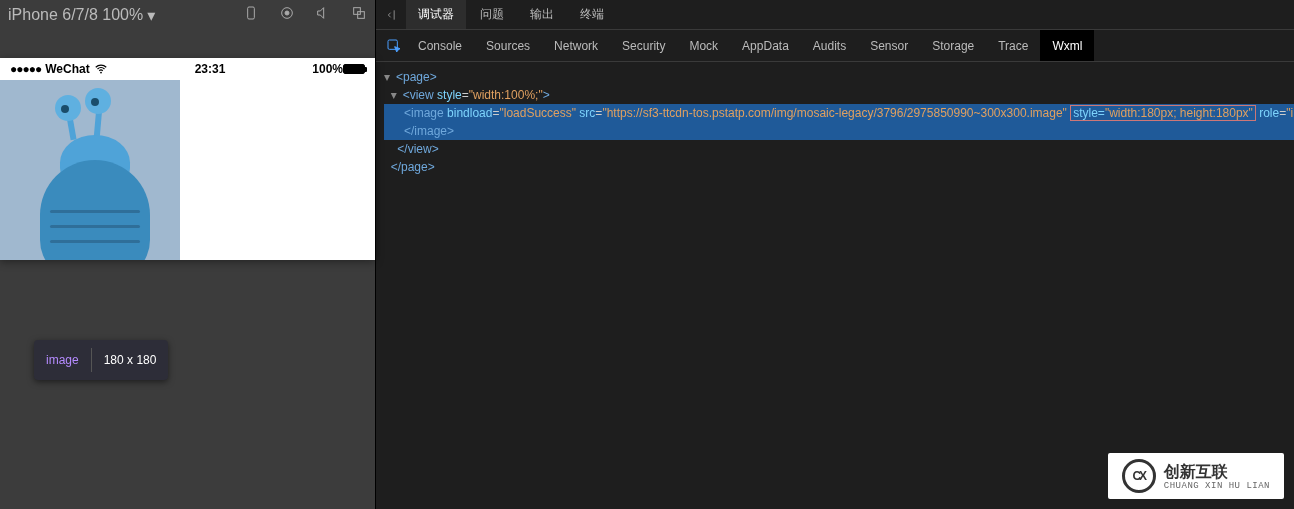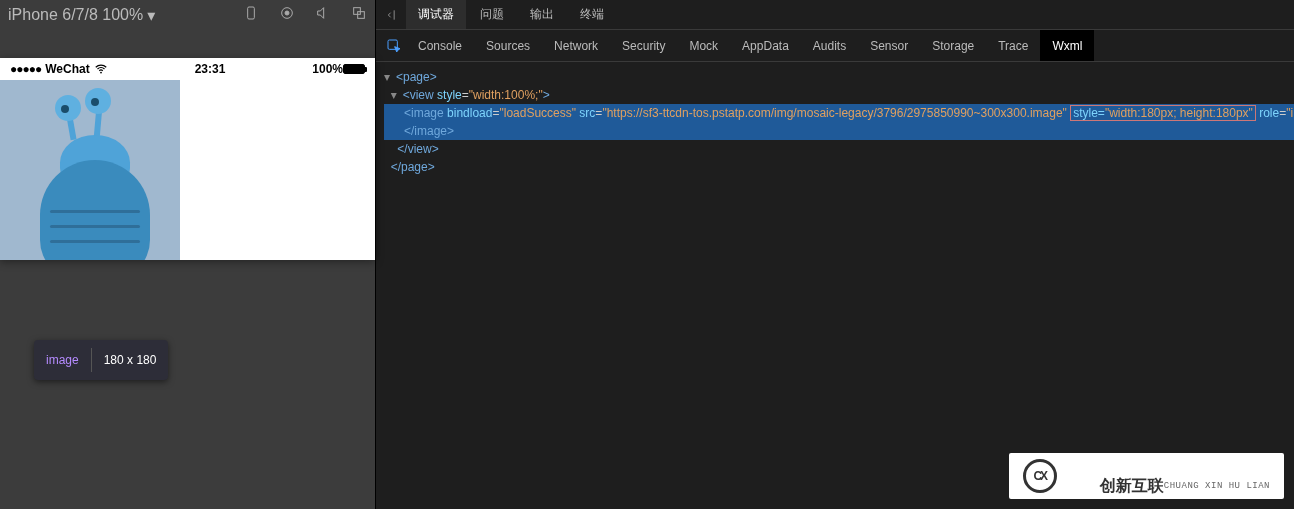--- a/index.html
+++ b/index.html
@@ -67,21 +67,21 @@
   .dt-body { flex:1; display:flex; }
   .wxml-tree { flex:1; font-family:Menlo,Consolas,monospace; font-size:12px; padding:6px 0 6px 8px; line-height:18px; color:#ccc;}
   .wxml-tree .ln { white-space:pre; }
   .wxml-tree .arrow{color:#888;margin-right:2px;display:inline-block;width:10px;}
   .sel { background:#1f5a99; }
   .t-tag{color:#6fa8dc;} .t-attr{color:#7dd3fc;} .t-str{color:#e0a060;}
   .style-box{border:1px solid #c77; padding:0 2px; color:#e0a060;}
 
   .logo-watermark{position:absolute;right:10px;bottom:10px;display:flex;align-items:flex-end;gap:8px;background:#fff;padding:6px 14px;border-radius:2px;}
   .logo-watermark .mark{width:34px;height:34px;border:3px solid #333;border-radius:50%;display:flex;align-items:center;justify-content:center;font-weight:900;color:#333;font-size:12px;letter-spacing:-2px;}
-  .logo-watermark .txts{display:flex;line-height:14px;margin-left:35px;}
+  .logo-watermark .txts{display:flex;flex-direction:column;line-height:14px;}
   .logo-watermark .cn{font-size:16px;font-weight:700;color:#333;}
   .logo-watermark .en{font-size:9px;color:#666;letter-spacing:0.5px;font-family:Liberation Mono, monospace;}
 </style>
 </head>
 <body>
 
 <div class="sim-panel">
   <div class="sim-toolbar">
     <div class="sim-toolbar-left">
       <span>iPhone 6/7/8 100%</span>

